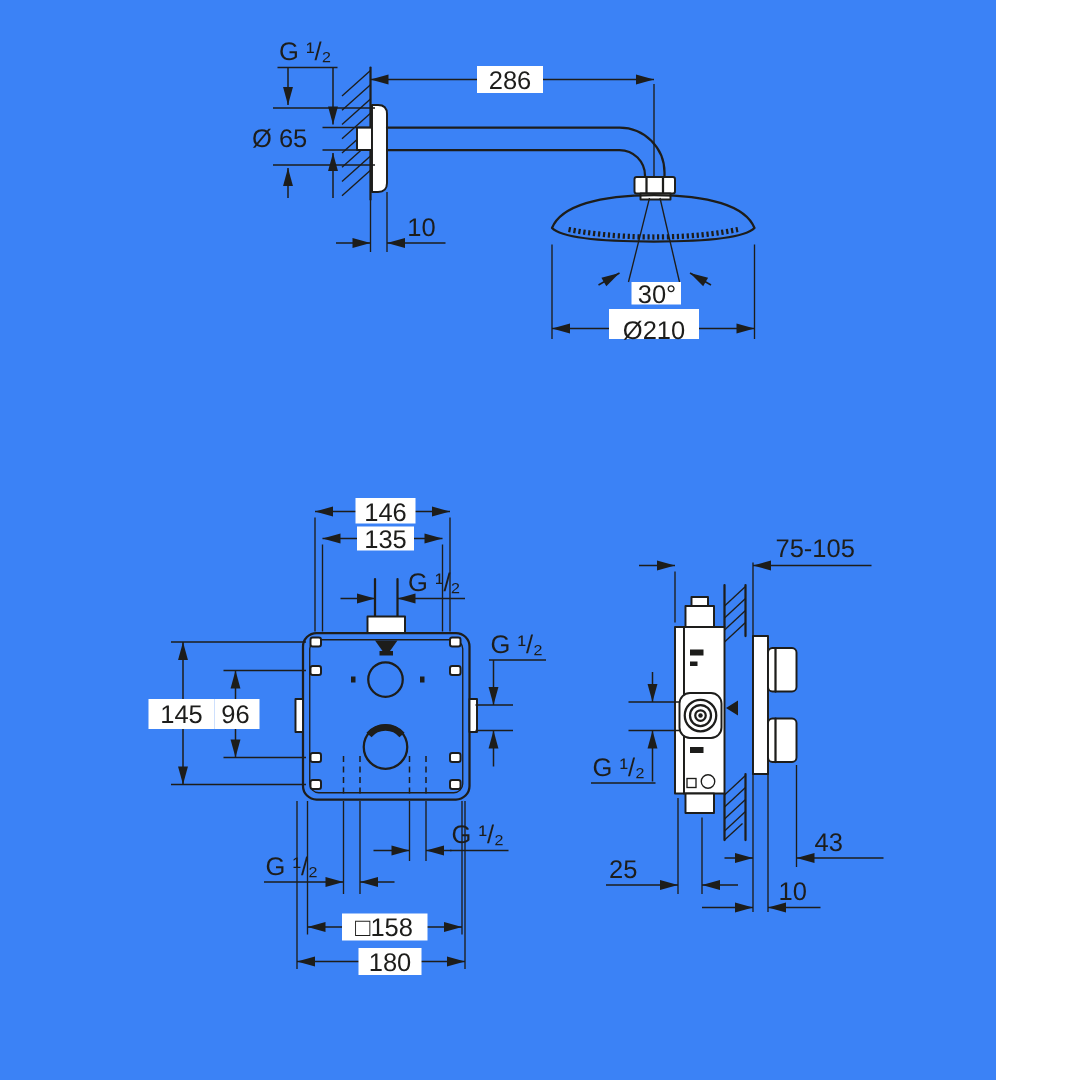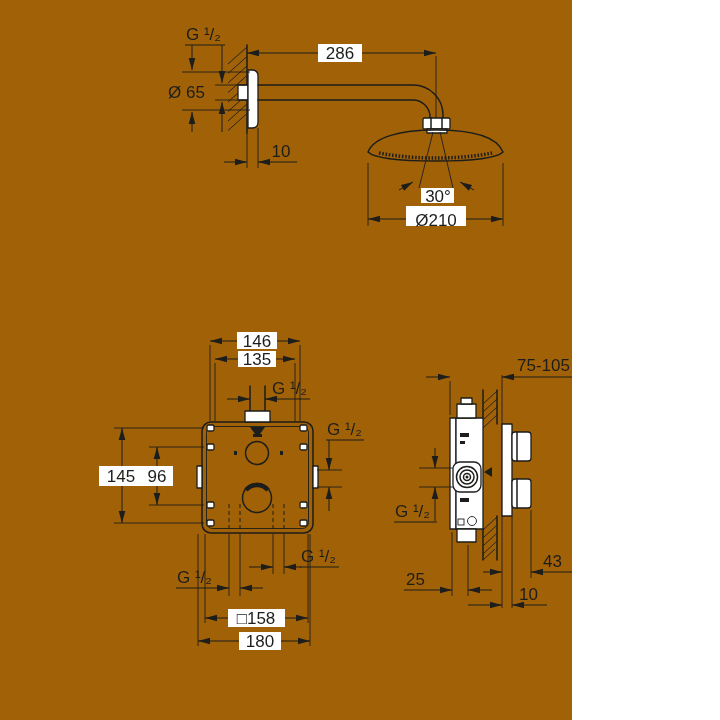--- a/index.html
+++ b/index.html
@@ -1,16 +1,16 @@
 <!DOCTYPE html>
 <html><head>
 <meta charset="utf-8">
 <style>
   html,body{margin:0;padding:0;background:#fff;}
-  .stage{width:572px;height:720px;position:relative;background:#a16207;overflow:hidden;}
+  .stage{width:664px;height:720px;position:relative;background:#3b82f6;overflow:hidden;}
   svg{display:block;}
   svg text{font-family:"Liberation Sans","DejaVu Sans",sans-serif;fill:#1d1d1b;}
   .dim{font-size:17px;}
   .obj{stroke:#1d1d1b;stroke-width:1.5;fill:none;stroke-linejoin:round;stroke-linecap:round;}
   .objf{stroke:#1d1d1b;stroke-width:1.3;fill:#fff;stroke-linejoin:round;}
   .thin{stroke:#1d1d1b;stroke-width:0.9;fill:none;}
   .diml{stroke:#1d1d1b;stroke-width:1;fill:none;}
   .hatch{stroke:#1d1d1b;stroke-width:0.9;}
   .dash{stroke:#1d1d1b;stroke-width:1;stroke-dasharray:4 3;fill:none;}
   .fill{fill:#1d1d1b;stroke:none;}

